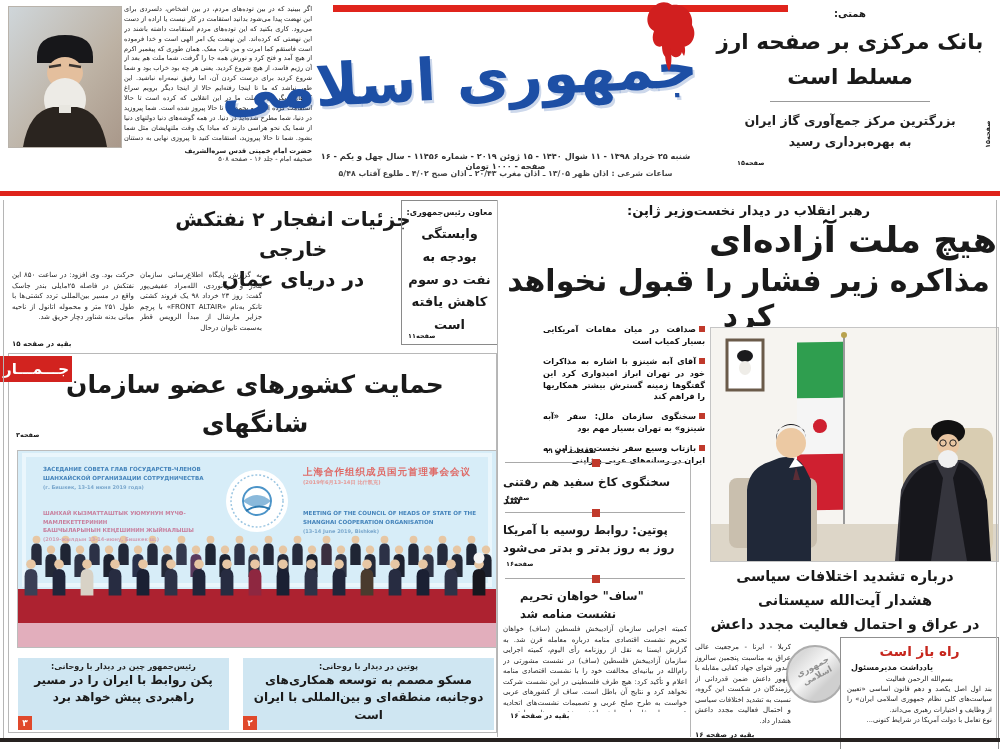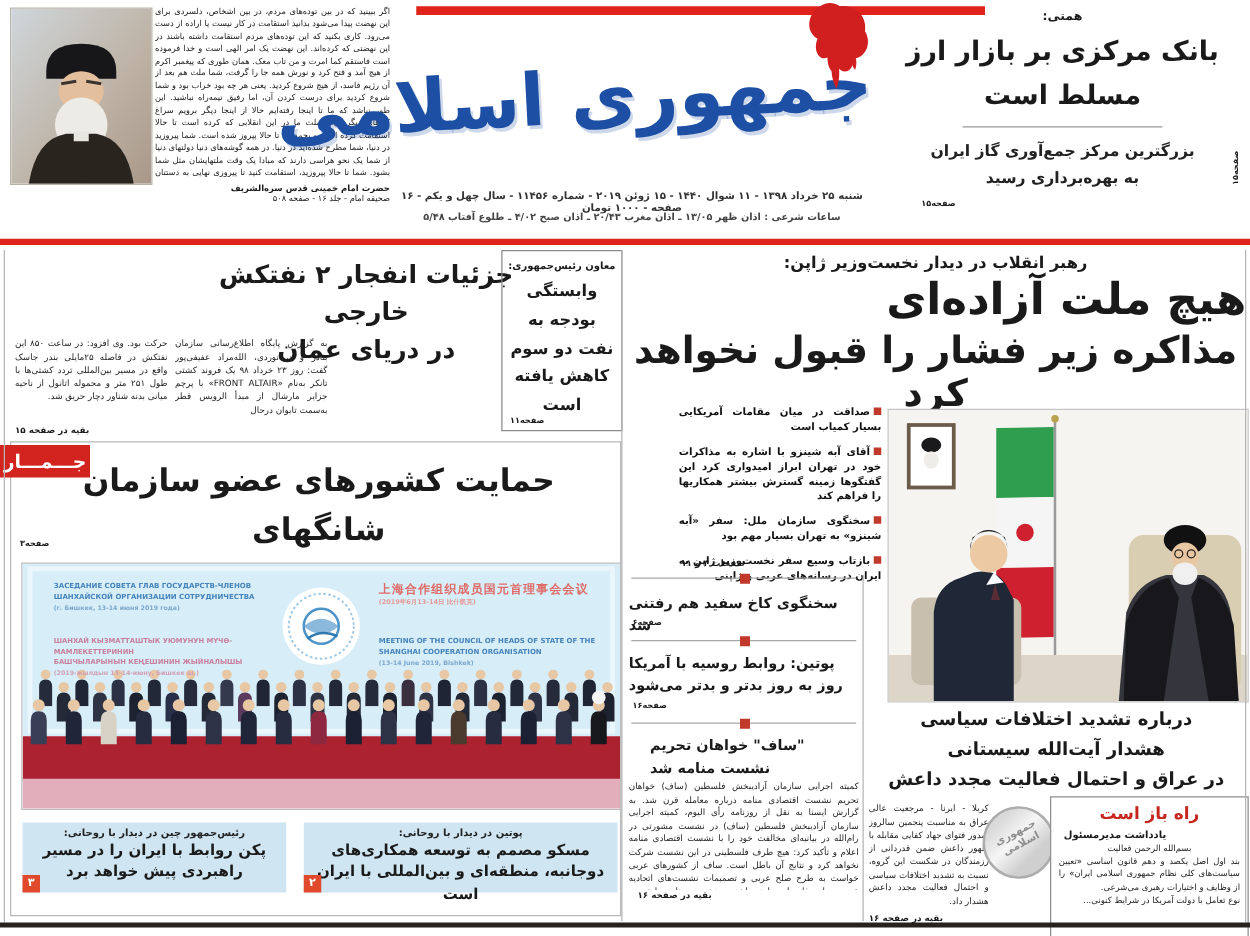--- a/index.html
+++ b/index.html
@@ -47,21 +47,21 @@
   #sh-photo{left:17px;top:450px;width:478px;height:196px;border:1px solid #bcbcbc;overflow:hidden;}
   .sco-txt{position:absolute;font-weight:bold;}
   #sco-ru{left:25px;top:14px;width:190px;color:#4584bb;font-size:5.6px;line-height:1.6;}
   #sco-ru-d{color:#7ba8cd;font-size:5px;}
   #sco-kg{left:25px;top:58px;width:190px;color:#c8809e;font-size:5.4px;line-height:1.6;}
   #sco-kg-d{color:#d2a0b4;font-size:5px;}
   #sco-cn{left:285px;top:14px;width:180px;color:#df6a66;font-size:9.5px;letter-spacing:1px;line-height:1.5;}
   #sco-cn-d{color:#e59a97;font-size:5.2px;letter-spacing:0;}
   #sco-en{left:285px;top:58px;width:180px;color:#4584bb;font-size:5.6px;line-height:1.6;}
   #sco-en-d{color:#7ba8cd;font-size:5px;}
-  .cap-box{background:#cfe6f2;height:56px;direction:rtl;text-align:center;}
+  .cap-box{background:#cfe6f2;height:72px;direction:rtl;text-align:center;}
   #xi-box{left:18px;top:658px;width:211px;}
   #putin-box{left:243px;top:658px;width:251px;}
   .cap-kicker{font-size:8px;font-weight:bold;padding-top:4px;color:#222;}
   .cap-text{font-size:12px;font-weight:bold;line-height:1.45;padding:1px 6px 0 6px;}
   .cap-num{position:absolute;left:0;bottom:0;width:14px;height:14px;background:#e0492c;color:#fff;
      font-size:9px;line-height:14px;text-align:center;font-weight:bold;}
   
   #budget-box{left:401px;top:200px;width:95px;height:143px;border:1px solid #8a8a8a;direction:rtl;text-align:center;}
   #budget-kicker{font-size:8px;font-weight:bold;padding-top:6px;line-height:1.5;}
   #budget-text{font-size:13px;font-weight:bold;line-height:1.75;padding:4px 6px 0 6px;}
@@ -138,21 +138,21 @@
       <path d="M14 4 C4 10 2 24 12 30 C8 40 14 48 20 45 C20 56 26 60 28 52 C32 60 42 56 40 46 C50 46 56 34 50 24 C52 12 42 2 30 4 C24 0 18 1 14 4 Z" fill="#d11f1f"></path>
       <path d="M24 46 C22 56 24 64 27 70 C30 64 30 54 28 46 Z" fill="#d11f1f"></path>
       <path d="M38 42 C38 48 40 52 42 55 C44 50 43 45 41 41 Z" fill="#d11f1f"></path>
     </svg>
   </div>
   <div id="dateline" class="abs">شنبه ۲۵ خرداد ۱۳۹۸ - ۱۱ شوال ۱۴۴۰ - ۱۵ ژوئن ۲۰۱۹ - شماره ۱۱۴۵۶ - سال چهل و یکم - ۱۶ صفحه - ۱۰۰۰ تومان</div>
   <div id="prayerline" class="abs">ساعات شرعی : اذان ظهر ۱۳/۰۵ ـ اذان مغرب ۲۰/۴۳ ـ اذان صبح ۴/۰۲ ـ طلوع آفتاب ۵/۴۸</div>
 
   <div id="bank-kicker" class="abs">همتی:</div>
   <div id="bank-headline" class="abs">
-    <div>بانک مرکزی بر بازار ارز</div>
+    <div>بانک مرکزی بر صفحه ارز</div>
     <div>مسلط است</div>
   </div>
   <div id="bank-divider" class="abs"></div>
   <div id="bank-subhead" class="abs">
     <div>بزرگترین مرکز جمع‌آوری گاز ایران</div>
     <div>به بهره‌برداری رسید</div>
   </div>
   <div id="bank-pageref" class="abs">صفحه۱۵</div>
   <div id="edge-pageref" class="abs">صفحه۱۵</div>
 
@@ -374,21 +374,21 @@
       <div>جمهوری</div>
       <div>اسلامی</div>
     </div>
   </div>
 
   <div id="edit-box" class="abs">
     <div id="edit-title">راه باز است</div>
     <div id="edit-kicker">یادداشت مدیرمسئول</div>
     <div id="edit-body">
       <div class="bism">بسم‌الله الرحمن فعالیت</div>
-      <div>بند اول اصل یکصد و دهم قانون اساسی «تعیین سیاست‌های کلی نظام جمهوری اسلامی ایران» را از وظایف و اختیارات رهبری می‌شرعی.</div>
+      <div>بند اول اصل یکصد و دهم قانون اساسی «تعیین سیاست‌های کلی نظام جمهوری اسلامی ایران» را از وظایف و اختیارات رهبری می‌داند.</div>
       <div>نوع تعامل با دولت آمریکا در شرایط کنونی...</div>
     </div>
   </div>
 
   <div class="abs vline" style="left:497px;top:200px;height:537px"></div>
   <div class="abs vline" style="left:690px;top:460px;height:277px"></div>
   <div class="abs vline" id="pg-left-edge"></div>
   <div class="abs vline" id="pg-right-edge"></div>
   <div id="bottom-rule" class="abs"></div>
 

